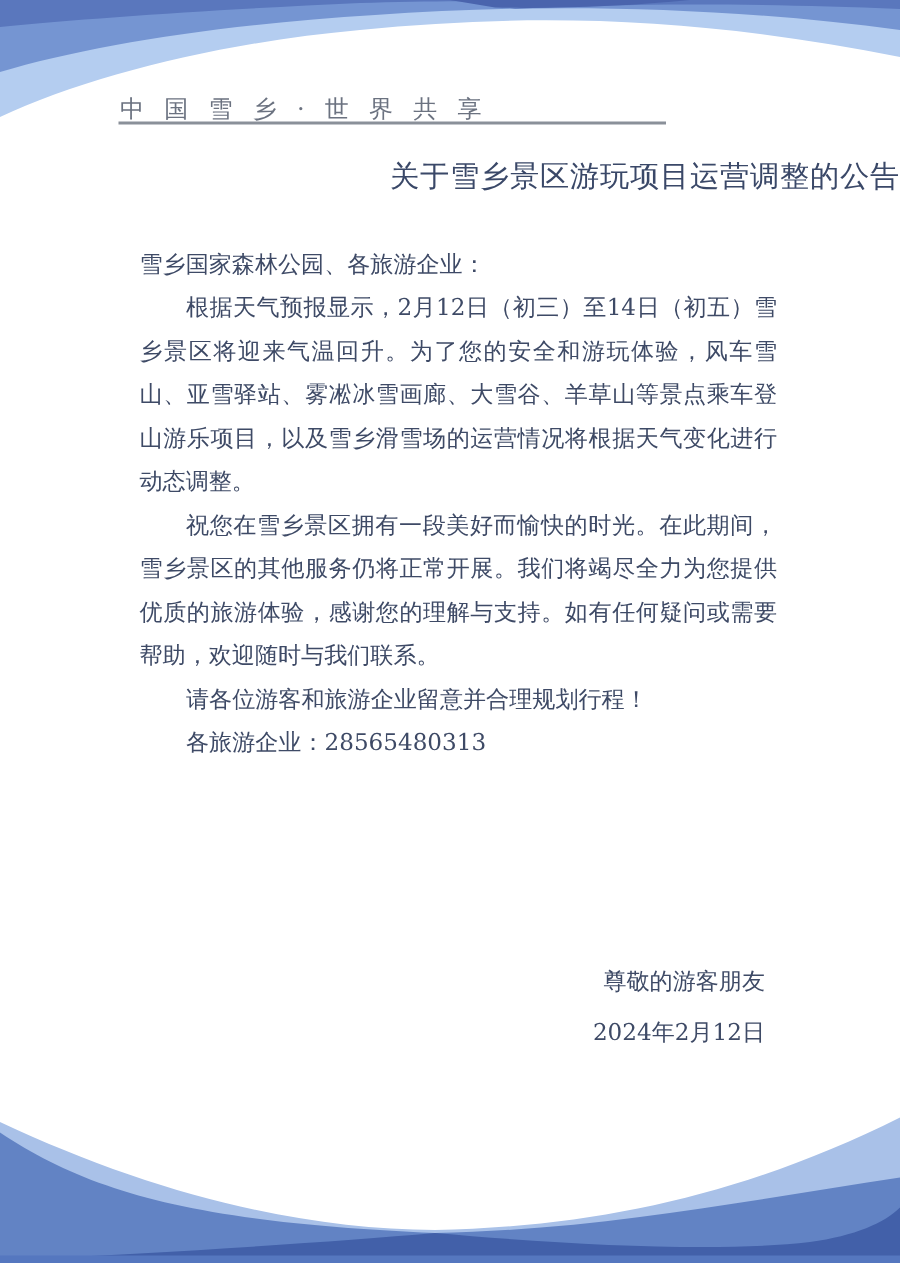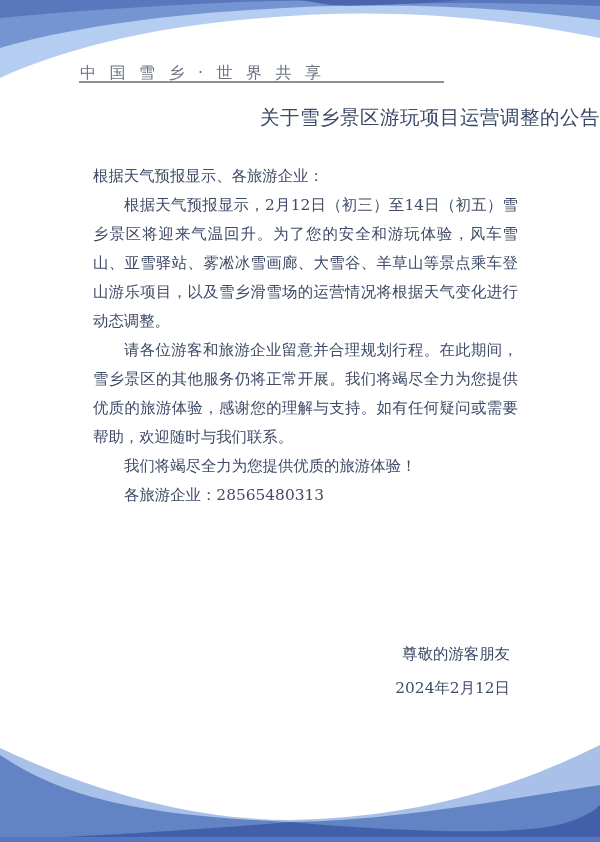--- a/index.html
+++ b/index.html
@@ -44,24 +44,24 @@
   <path d="M0,0 L600,0 L600,6 C500,2 420,2 340,6 C380,0 300,0 240,2 C150,6 60,12 0,18 Z" fill="#5a77bd"></path>
   <path d="M300,0 L460,0 C420,4 370,6 330,5 Z" fill="#4a64ad"></path>
 </svg>
 
 <div class="header-slogan">中 国 雪 乡 · 世 界 共 享</div>
 <div class="header-rule"></div>
 
 <div class="title">关于雪乡景区游玩项目运营调整的公告</div>
 
 <div class="body">
-  <p>根据天气预报显示、各旅游企业：</p>
+  <p>雪乡国家森林公园、各旅游企业：</p>
   <p class="indent">根据天气预报显示，2月12日（初三）至14日（初五）雪乡景区将迎来气温回升。为了您的安全和游玩体验，风车雪山、亚雪驿站、雾凇冰雪画廊、大雪谷、羊草山等景点乘车登山游乐项目，以及雪乡滑雪场的运营情况将根据天气变化进行动态调整。</p>
-  <p class="indent">请各位游客和旅游企业留意并合理规划行程。在此期间，雪乡景区的其他服务仍将正常开展。我们将竭尽全力为您提供优质的旅游体验，感谢您的理解与支持。如有任何疑问或需要帮助，欢迎随时与我们联系。</p>
-  <p class="indent">我们将竭尽全力为您提供优质的旅游体验！</p>
+  <p class="indent">祝您在雪乡景区拥有一段美好而愉快的时光。在此期间，雪乡景区的其他服务仍将正常开展。我们将竭尽全力为您提供优质的旅游体验，感谢您的理解与支持。如有任何疑问或需要帮助，欢迎随时与我们联系。</p>
+  <p class="indent">请各位游客和旅游企业留意并合理规划行程！</p>
   <p class="indent"><span>各旅游企业：</span><span>28565480313</span></p>
 </div>
 
 <div class="sign">
   <div>尊敬的游客朋友</div>
   <div>2024年2月12日</div>
 </div>
 
 <svg class="wave wave-bottom" viewBox="0 0 600 142" preserveAspectRatio="none">
   <path d="M0,48 C100,95 200,120 290,120 C400,118 500,95 600,45 L600,142 L0,142 Z" fill="#a9c1e8"></path>

